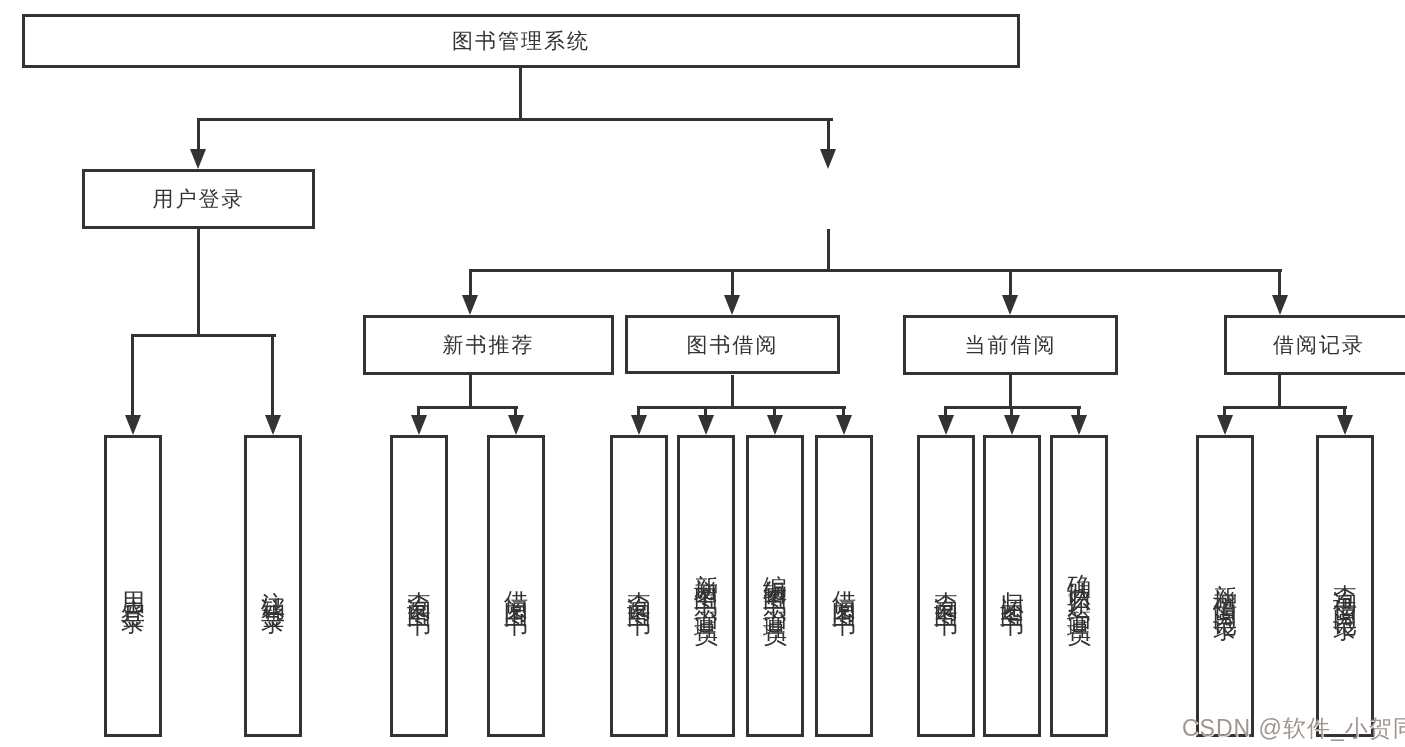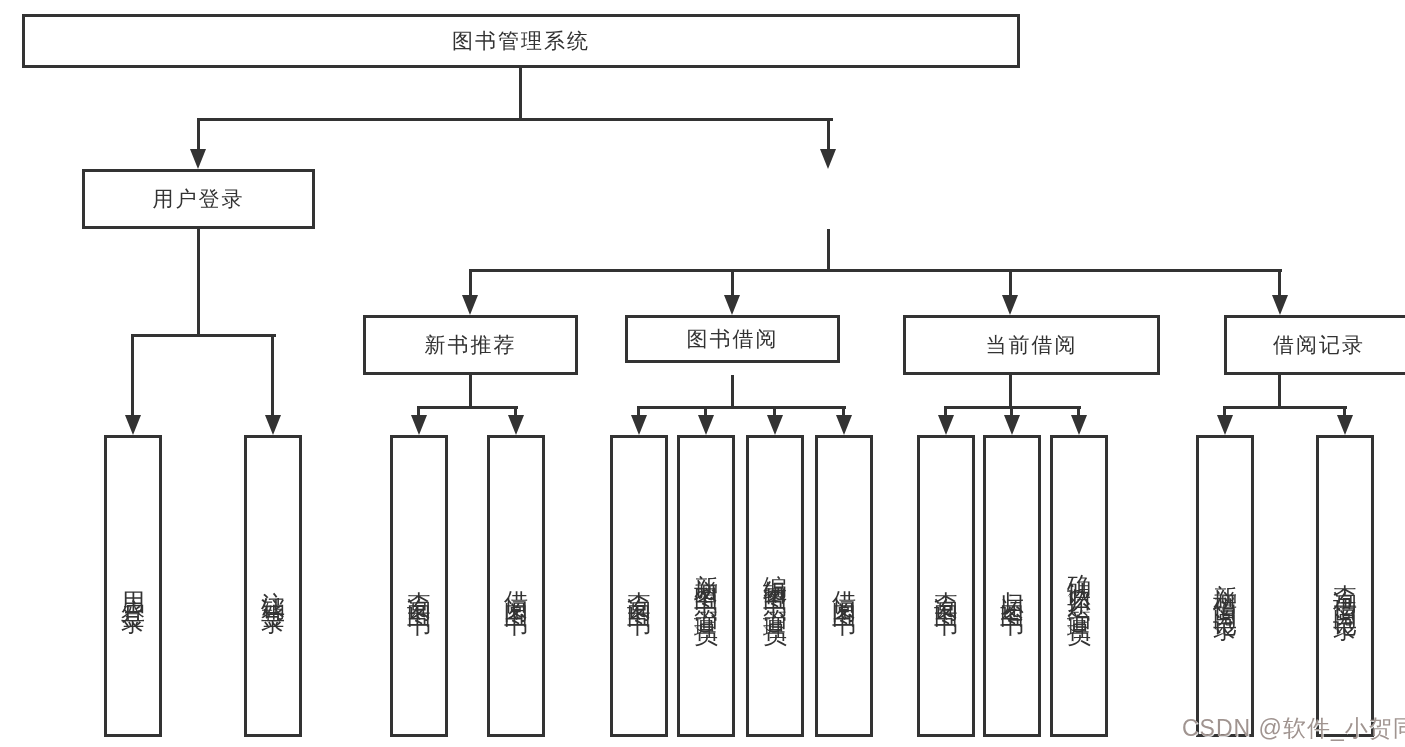--- a/index.html
+++ b/index.html
@@ -85,27 +85,27 @@
   <div class="line" style="left:469px;top:269px;width:813px;height:3px"></div>
   <div class="line" style="left:469px;top:269px;width:3px;height:28px"></div>
   <div class="line" style="left:731px;top:269px;width:3px;height:28px"></div>
   <div class="line" style="left:1009px;top:269px;width:3px;height:28px"></div>
   <div class="line" style="left:1278px;top:269px;width:3px;height:28px"></div>
   <div class="arrow" style="left:462px;top:295px"></div>
   <div class="arrow" style="left:724px;top:295px"></div>
   <div class="arrow" style="left:1002px;top:295px"></div>
   <div class="arrow" style="left:1272px;top:295px"></div>
 
-  <div class="box h-box" style="left:363px;top:315px;width:215px;height:60px">
+  <div class="box h-box" style="left:363px;top:315px;width:251px;height:60px">
     <span>新书推荐</span>
   </div>
-  <div class="box h-box" style="left:625px;top:315px;width:215px;height:48px">
+  <div class="box h-box" style="left:625px;top:315px;width:215px;height:59px">
     <span>图书借阅</span>
   </div>
-  <div class="box h-box" style="left:903px;top:315px;width:257px;height:60px">
+  <div class="box h-box" style="left:903px;top:315px;width:215px;height:60px">
     <span>当前借阅</span>
   </div>
   <div class="box h-box" style="left:1224px;top:315px;width:190px;height:60px">
     <span>借阅记录</span>
   </div>
 
   <div class="line" style="left:469px;top:375px;width:3px;height:33px"></div>
   <div class="line" style="left:417px;top:406px;width:101px;height:3px"></div>
   <div class="line" style="left:417px;top:406px;width:3px;height:12px"></div>
   <div class="line" style="left:514px;top:406px;width:3px;height:12px"></div>

